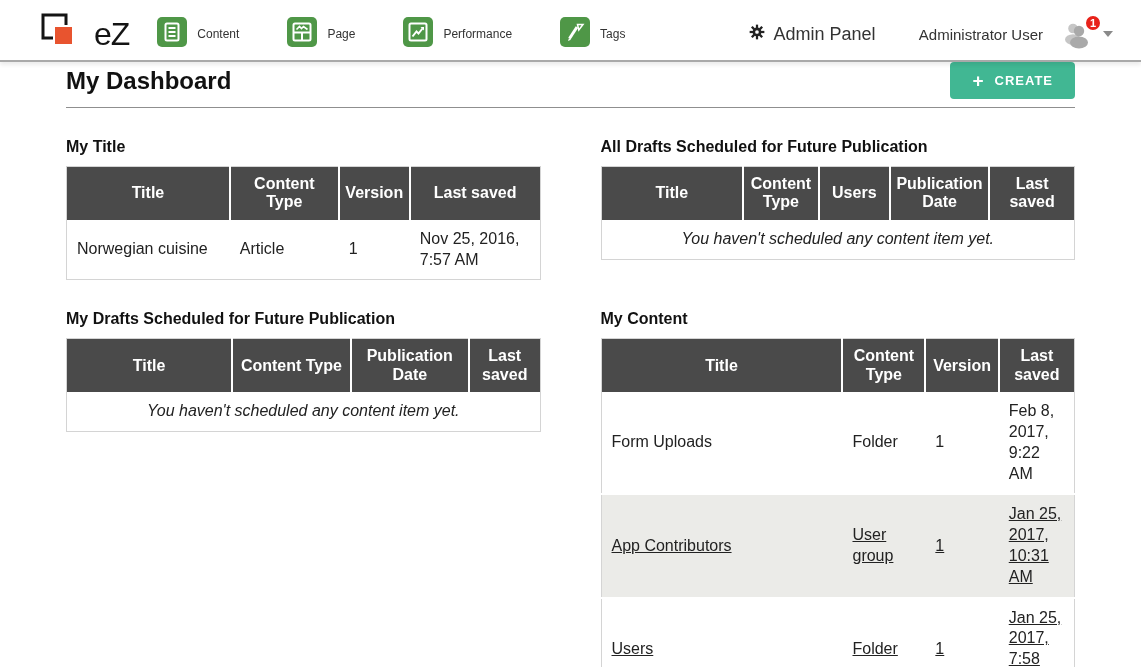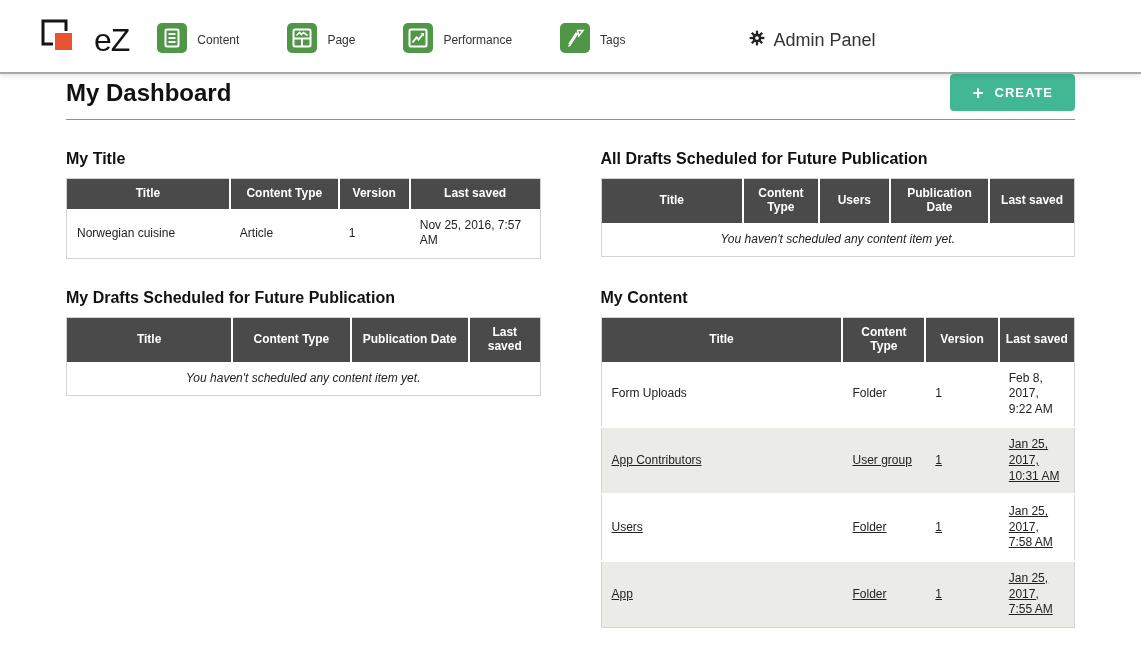--- a/index.html
+++ b/index.html
@@ -1,20 +1,20 @@
 <!DOCTYPE html>
 <html style="--accent-green: #4f9747; --btn-teal: #41b793; --badge-red: #e8221a; --logo-orange: #e8542f; --th-bg: #4a4a4a; --alt-row: #ebebe8;"><head>
 <meta charset="utf-8">
 <style>
   * { margin:0; padding:0; box-sizing:border-box; }
   html,body { width:1141px; height:667px; overflow:hidden; background:#fff;
               font-family:"Liberation Sans", sans-serif; color:#222; }
 
   
-  .topbar { height:74px; background:#fff; display:flex; align-items:center;
+  .topbar { height:62px; background:#fff; display:flex; align-items:center;
             padding:8px 28px 0 40px; border-bottom:2px solid #a9a9a9;
             box-shadow:0 3px 4px rgba(0,0,0,.08); position:relative; z-index:5; }
   .logo { display:flex; align-items:center; margin-right:28px; cursor:pointer; }
   .logo-text { font-size:32px; color:#141414; margin-left:4px; letter-spacing:-1px; }
   .nav-item { display:flex; align-items:center; margin-right:48px; cursor:pointer; }
   .nav-item .nav-label { font-size:12px; color:#333; margin-left:10px; }
   .admin-panel { display:flex; align-items:center; margin-left:76px; cursor:pointer; }
   .admin-panel .nav-label { font-size:18px; color:#333; margin-left:8px; }
   .user-area { margin-left:auto; display:flex; align-items:center; cursor:pointer; }
   .user-name { font-size:15px; color:#333; margin-right:18px; }
@@ -34,21 +34,21 @@
                 height:37px; padding:0 22px; font-family:inherit; font-size:13px; font-weight:bold;
                 letter-spacing:1px; display:flex; align-items:center; cursor:pointer; }
   .create-btn .plus { font-size:19px; font-weight:bold; margin-right:10px; line-height:1; }
   .title-hr { border:none; border-bottom:1px solid #8f8f8f; margin-top:8px; }
 
   .grid { margin-top:30px; display:grid; grid-template-columns:1fr 1fr;
           column-gap:60px; row-gap:30px; align-items:start; }
   .section-title { font-size:16px; font-weight:bold; color:#111; margin-bottom:10px; }
 
   table.dash-table { width:100%; border-collapse:collapse; border:1px solid #d4d4d4;
-                     font-size:12px; table-layout:fixed;padding-left:32px; }
+                     font-size:16px; table-layout:fixed;padding-left:32px; }
   .dash-table th { background:var(--th-bg,#4a4a4a); color:#fff; font-weight:bold;
                    text-align:center; padding:8px 4px; line-height:1.15; vertical-align:middle; }
   .dash-table th + th { border-left:2px solid #fff; }
   .dash-table td { padding:9px 10px; text-align:left; vertical-align:middle;
                    color:#222; line-height:1.3; word-wrap:break-word; }
   .dash-table tbody tr + tr td { border-top:2px solid #fff;text-decoration:underline; }
   .dash-table td.empty { text-align:center; font-style:italic; padding:9px 6px; }
   .striped tbody tr:nth-child(even) td { background:var(--alt-row,#ebebe8); }
 
   .tbl-my_drafts th:nth-child(1){width:34.5%} .tbl-my_drafts th:nth-child(2){width:23%}
@@ -144,20 +144,33 @@
             <rect x="8.6" y="0.8" width="2.8" height="4.5" transform="rotate(270 10 10)"></rect>
             <rect x="8.6" y="0.8" width="2.8" height="4.5" transform="rotate(315 10 10)"></rect>
           </g>
         </g>
         <circle cx="10" cy="10" r="2.3" fill="#fff"></circle>
       </svg>
     </span>
     <span class="nav-label">Admin Panel</span>
   </div>
 
+  <div class="user-area">
+    <span class="user-name">Administrator User</span>
+    <span class="avatar-wrap">
+      <svg width="32" height="30" viewBox="0 0 32 30">
+        <circle cx="12" cy="9.5" r="4.8" fill="#c6c6c6"></circle>
+        <ellipse cx="12" cy="20.5" rx="8" ry="5.2" fill="#c6c6c6"></ellipse>
+        <circle cx="18" cy="12" r="5.2" fill="#a9a9a9"></circle>
+        <ellipse cx="18" cy="23.5" rx="9" ry="6" fill="#a9a9a9"></ellipse>
+      </svg>
+      <span class="badge">1</span>
+    </span>
+    <span class="caret"></span>
+  </div>
 </header>
 
 <main class="main">
 
   <div class="title-row">
     <h1 class="page-title">My Dashboard</h1>
     <button class="create-btn">
       <span class="plus">+</span>
       <span>CREATE</span>
     </button>

